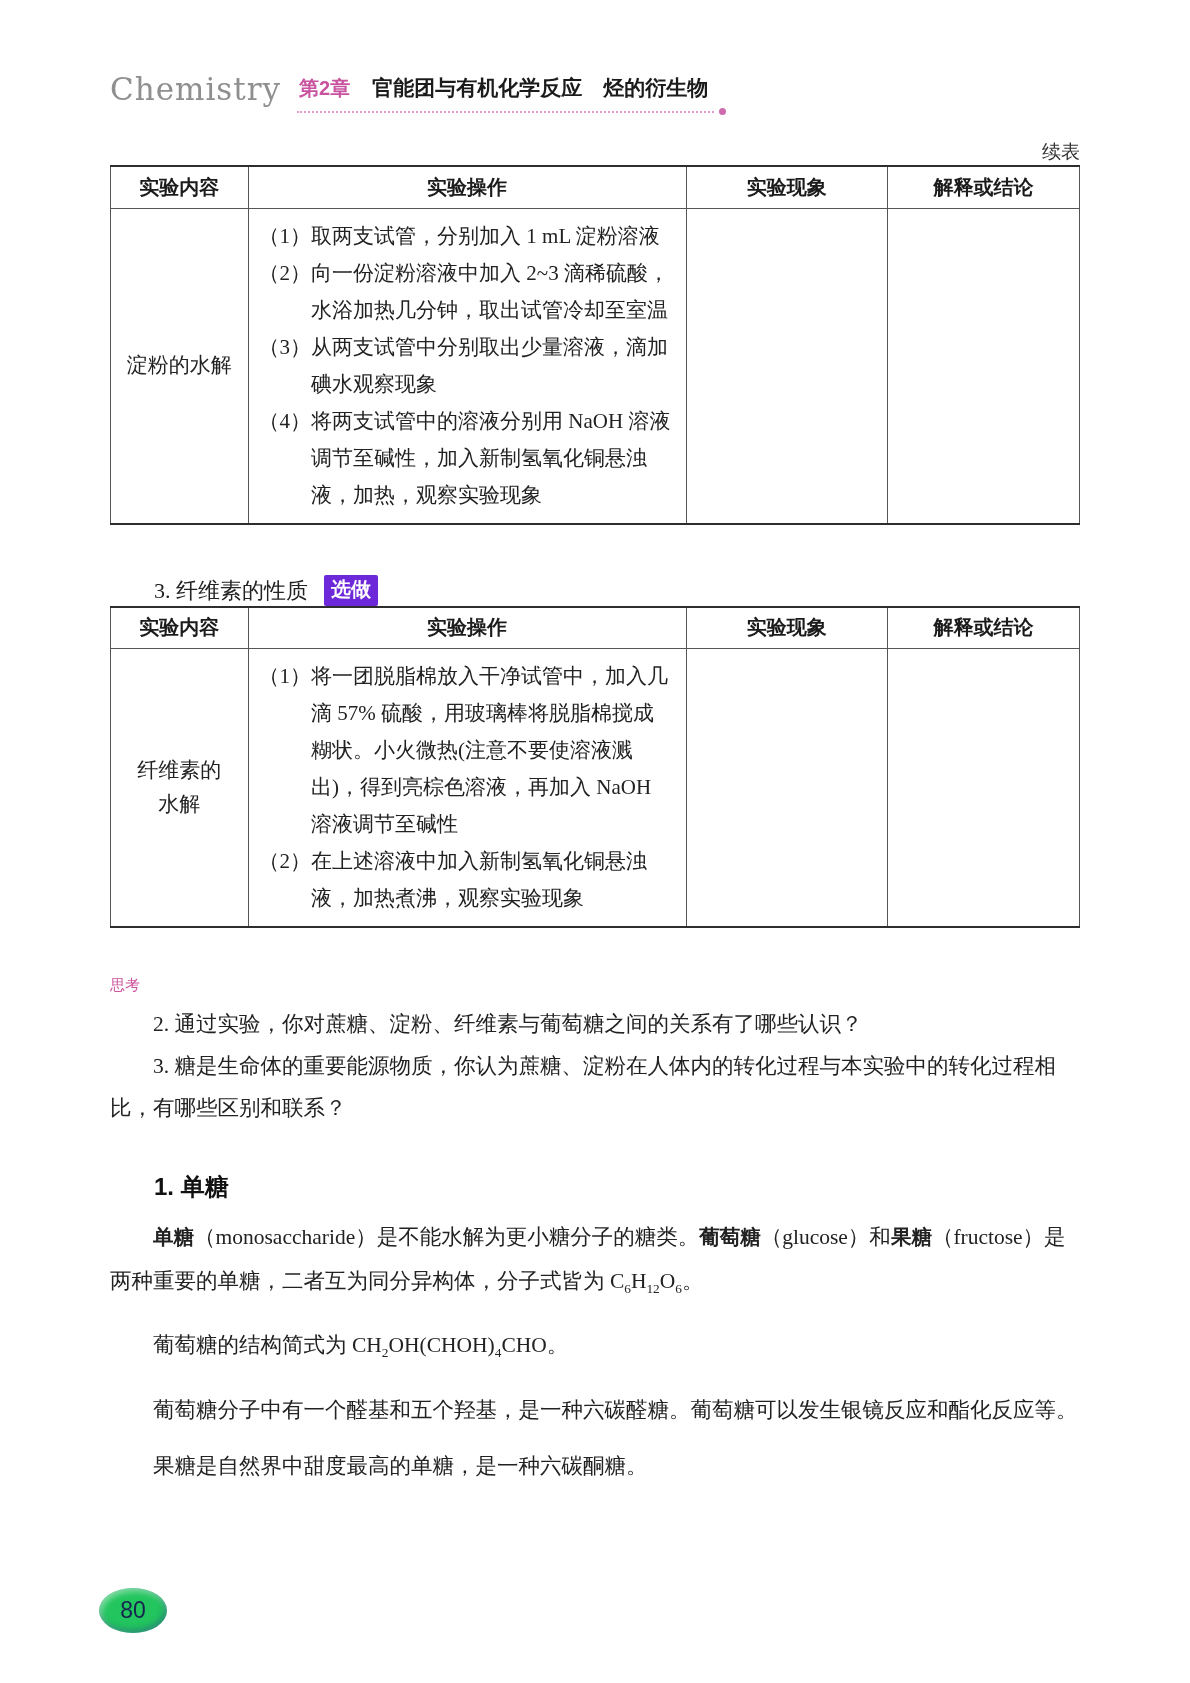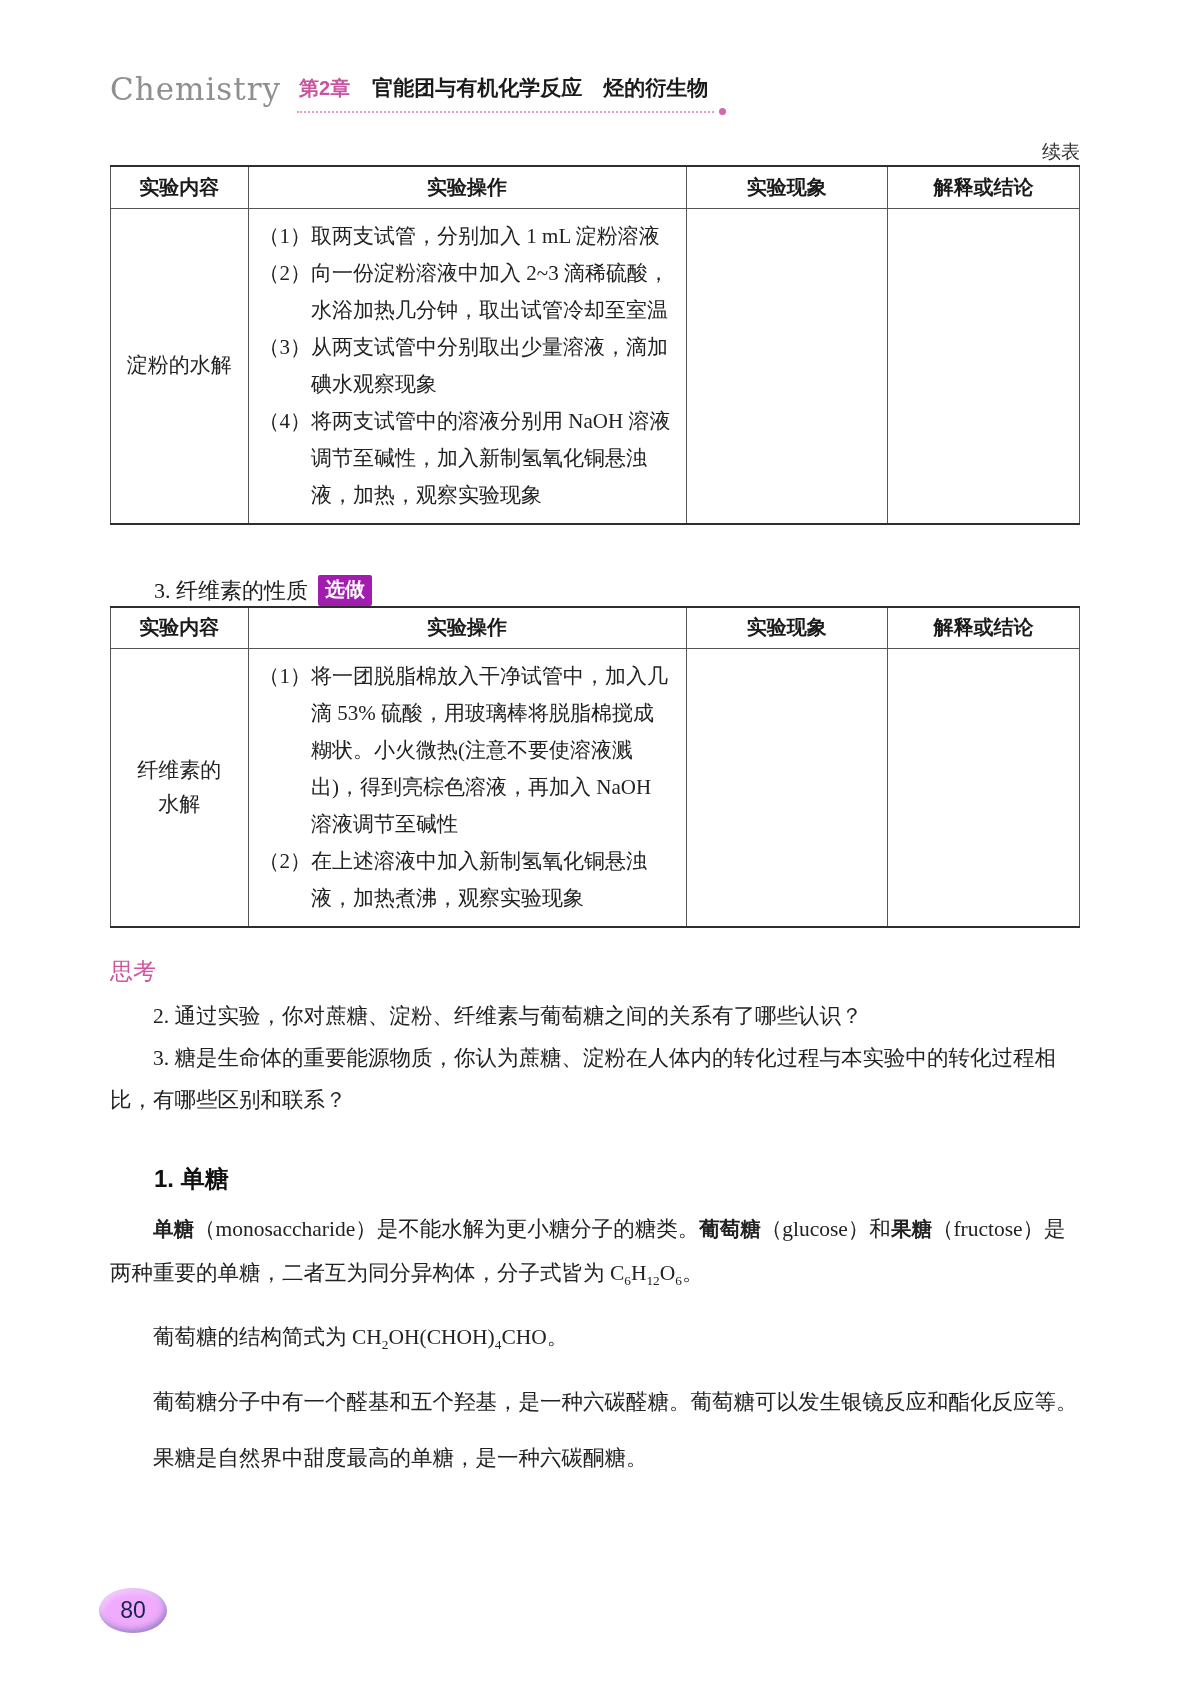--- a/index.html
+++ b/index.html
@@ -62,33 +62,33 @@
   .op-text { flex:1; max-width:362px; }
 
   .col-1 { width:14.2%; }
   .col-2 { width:45.2%; }
   .col-3 { width:20.8%; }
   .col-4 { width:19.8%; }
 
   
   .sec3 { margin-top:50px; padding-left:44px; font-size:22px; color:#222; }
   .badge {
-    display:inline-block; margin-left:10px; padding:1px 7px 3px 7px;
-    background:#a21caf; color:#ffffff; font-weight:700; font-size:20px;
+    display:inline-block; margin-left:16px; padding:1px 7px 3px 7px;
+    background:#6d28d9; color:#ffffff; font-weight:700; font-size:20px;
     font-family:"Liberation Sans","DejaVu Sans",sans-serif;
     border-radius:2px; vertical-align:2px;
   }
 
   .tbl2 { margin-top:16px; }
 
   
   .think-label {
-    margin-top:28px;
-    font-family:"Liberation Sans","DejaVu Sans",sans-serif;
-    font-size:23px; color:#d0569f;
+    margin-top:48px;
+    font-family:"Liberation Sans","DejaVu Sans",sans-serif;
+    font-size:15px; color:#d0569f;
   }
   .questions { margin-top:8px; }
   .question { font-size:21.5px; line-height:42px; text-indent:2em; }
 
   
   .mono-heading {
     margin-top:42px; padding-left:44px;
     font-family:"Liberation Sans","DejaVu Sans",sans-serif;
     font-weight:700; font-size:24px; color:#111;
   }
@@ -97,21 +97,21 @@
   .seg-bold {
     font-weight:700;
     font-family:"Liberation Sans","DejaVu Sans",sans-serif;
     font-size:20.5px;
   }
 
   
   .page-badge {
     position:absolute; left:99px; top:1588px;
     width:68px; height:45px; border-radius:50%;
-    background:#f0abfc;
+    background:#22c55e;
     box-shadow: inset -2px -3px 6px rgba(40,70,140,0.45), inset 2px 3px 6px rgba(255,255,255,0.5);
     display:flex; align-items:center; justify-content:center;
   }
   .page-badge span {
     font-family:"Liberation Sans","DejaVu Sans",sans-serif;
     font-size:23px; color:#16244d;
   }
 </style>
 </head>
 <body>
@@ -185,21 +185,21 @@
         <th>实验操作</th>
         <th>实验现象</th>
         <th>解释或结论</th>
       </tr>
       <tr>
         <td class="cell-label">纤维素的
 水解</td>
         <td class="cell-ops">
           <div class="op">
                 <span class="op-num">（1）</span>
-                <span class="op-text">将一团脱脂棉放入干净试管中，加入几滴 53% 硫酸，用玻璃棒将脱脂棉搅成糊状。小火微热(注意不要使溶液溅出)，得到亮棕色溶液，再加入 NaOH 溶液调节至碱性</span>
+                <span class="op-text">将一团脱脂棉放入干净试管中，加入几滴 57% 硫酸，用玻璃棒将脱脂棉搅成糊状。小火微热(注意不要使溶液溅出)，得到亮棕色溶液，再加入 NaOH 溶液调节至碱性</span>
               </div>
           <div class="op">
                 <span class="op-num">（2）</span>
                 <span class="op-text">在上述溶液中加入新制氢氧化铜悬浊液，加热煮沸，观察实验现象</span>
               </div>
         </td>
         <td class="cell-empty"></td>
         <td class="cell-empty"></td>
       </tr>
     </tbody>

